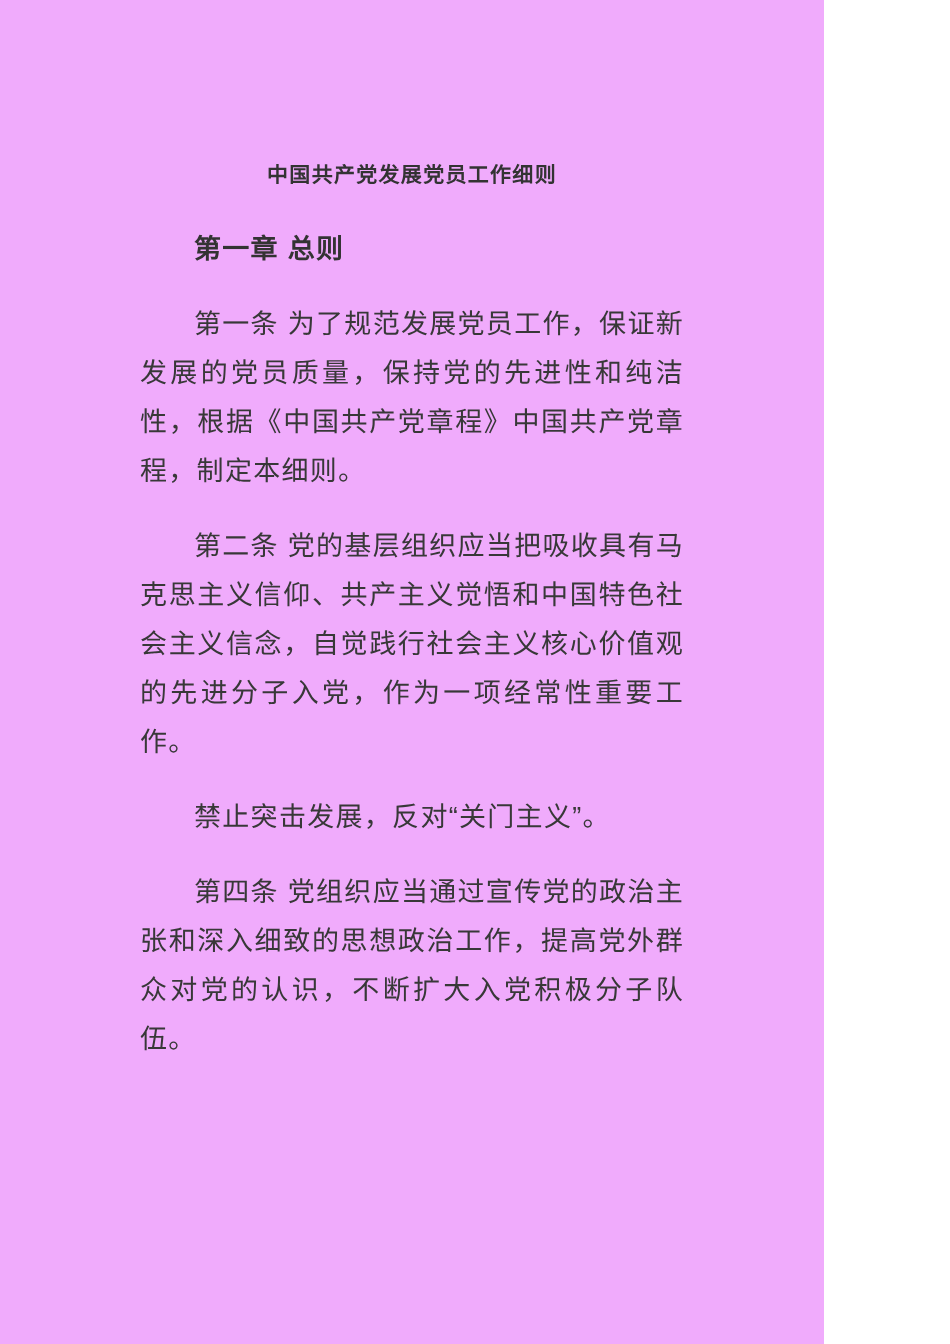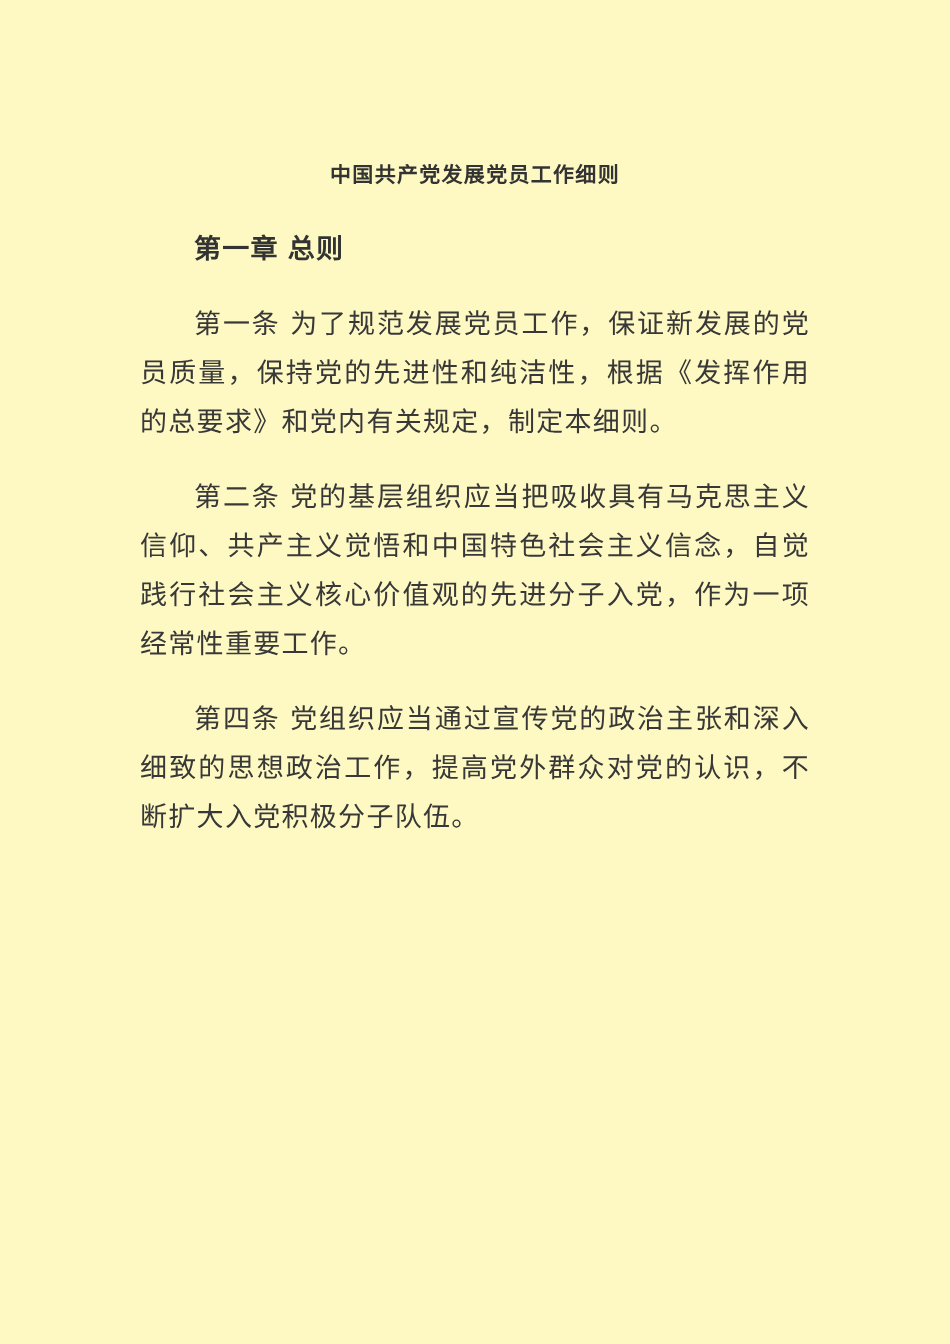--- a/index.html
+++ b/index.html
@@ -8,24 +8,24 @@
     background: #ffffff;
   }
   body {
     width: 950px;
     height: 1344px;
     font-family: "Liberation Sans", sans-serif;
     overflow: hidden;
   }
   .page {
     box-sizing: border-box;
-    width: 950px;
+    width: 824px;
     height: 1344px;
     padding: 150px 140px 0 140px;
-    background: #fef9c3;
+    background: #f0abfc;
     color: #383838;
   }
   .doc-title {
     margin: 0 0 26px 0;
     font-size: 21px;
     font-weight: bold;
     line-height: 49px;
     text-align: center;
     letter-spacing: 1.3px;
     color: #333333;
@@ -46,21 +46,22 @@
   }
 </style>
 </head>
 <body>
 
 <div class="page">
   <h1 class="doc-title">中国共产党发展党员工作细则</h1>
 
   <h2 class="para chapter-heading">第一章 总则</h2>
 
-  <p class="para">第一条 为了规范发展党员工作，保证新发展的党员质量，保持党的先进性和纯洁性，根据《发挥作用的总要求》和党内有关规定，制定本细则。</p>
+  <p class="para">第一条 为了规范发展党员工作，保证新发展的党员质量，保持党的先进性和纯洁性，根据《中国共产党章程》中国共产党章程，制定本细则。</p>
 
   <p class="para">第二条 党的基层组织应当把吸收具有马克思主义信仰、共产主义觉悟和中国特色社会主义信念，自觉践行社会主义核心价值观的先进分子入党，作为一项经常性重要工作。</p>
 
 
+  <p class="para">禁止突击发展，反对“关门主义”。</p>
 
 
   <p class="para">第四条 党组织应当通过宣传党的政治主张和深入细致的思想政治工作，提高党外群众对党的认识，不断扩大入党积极分子队伍。</p>
 </div>
 
 </body></html>

